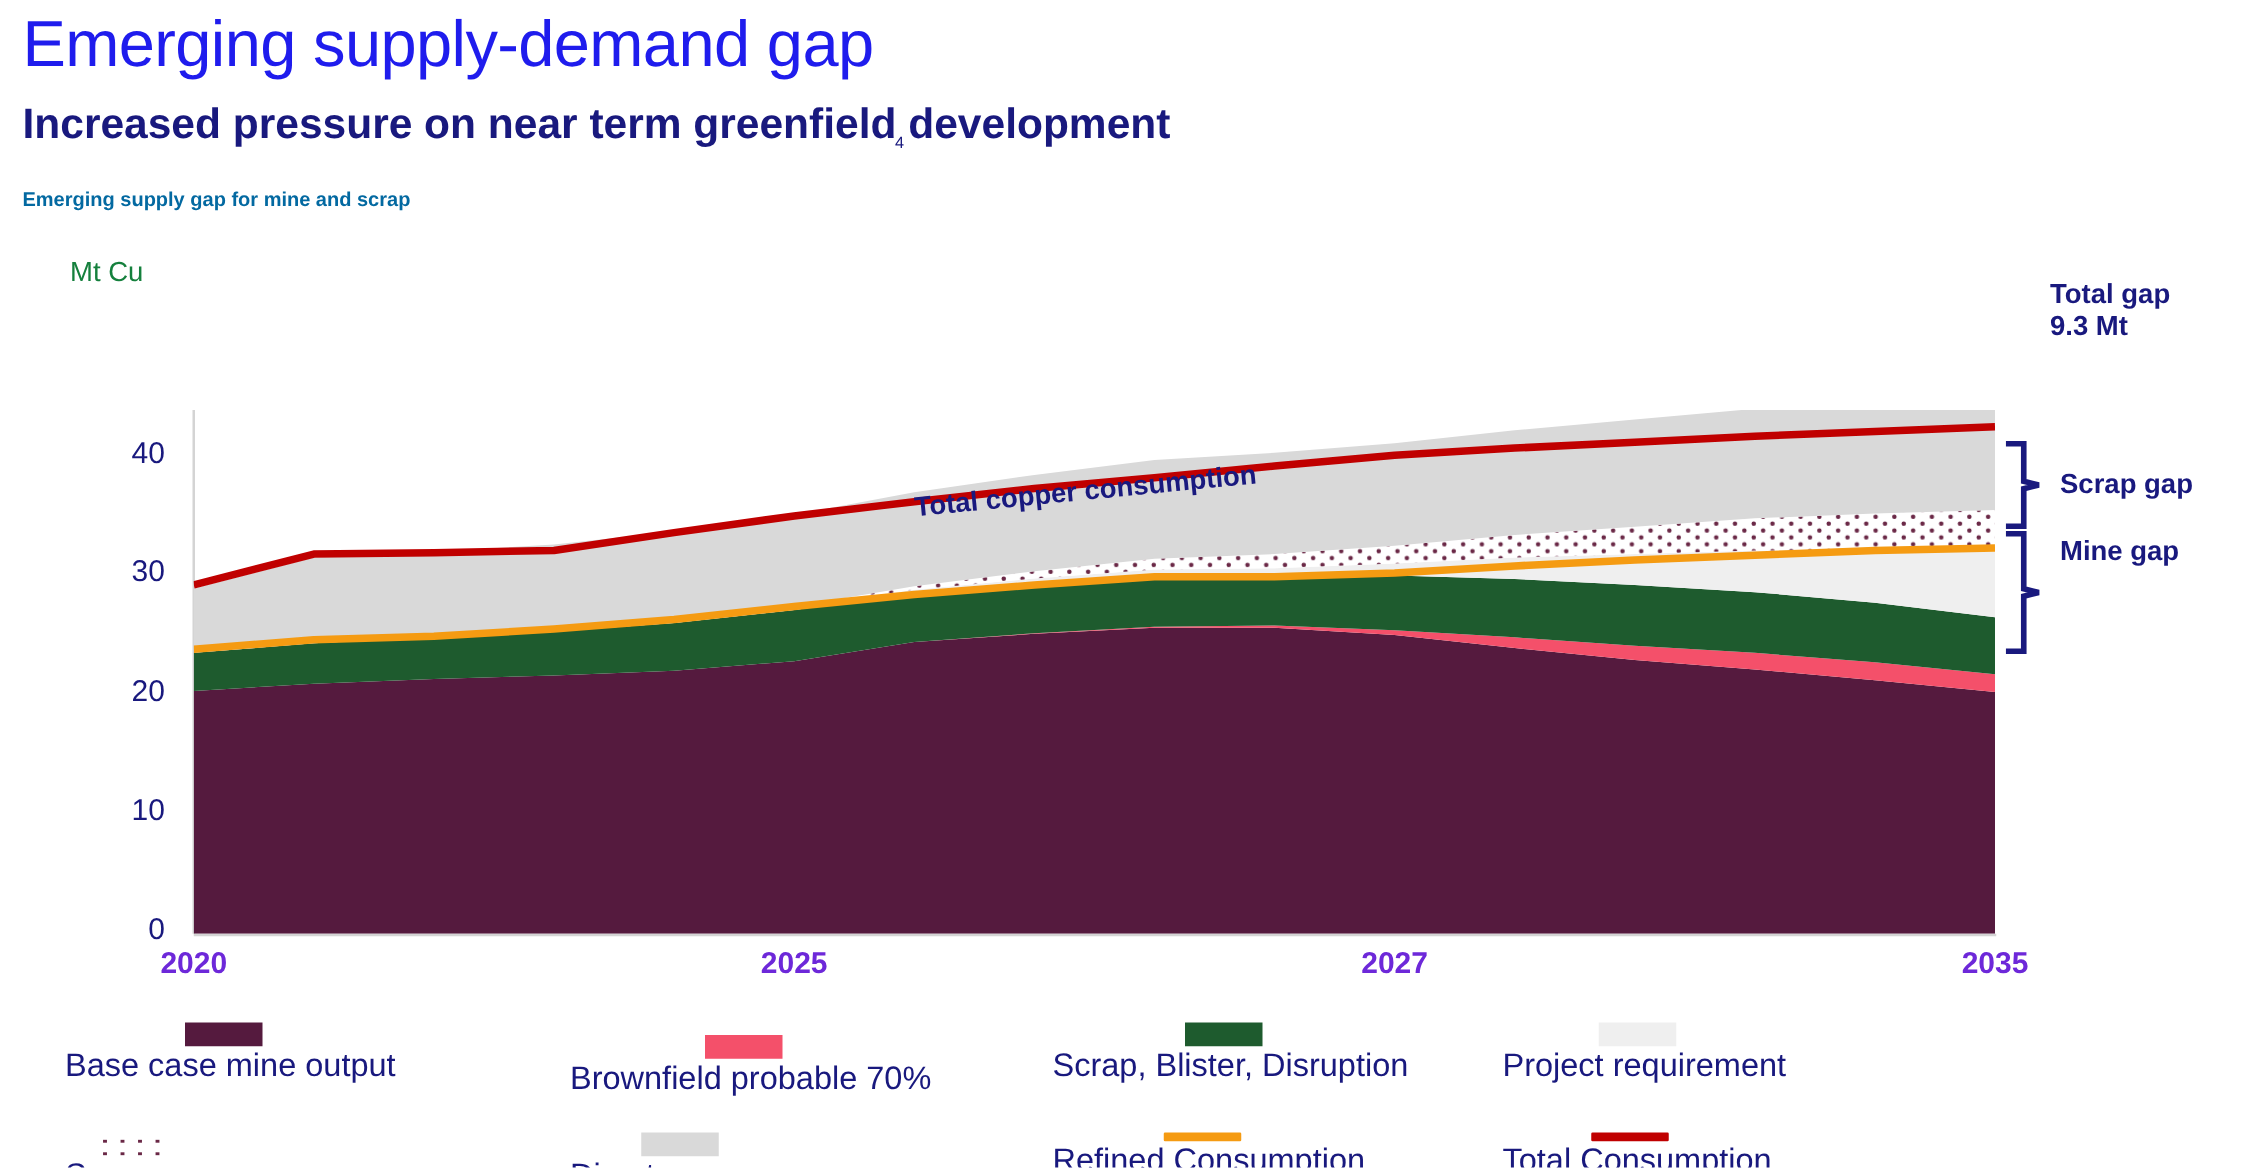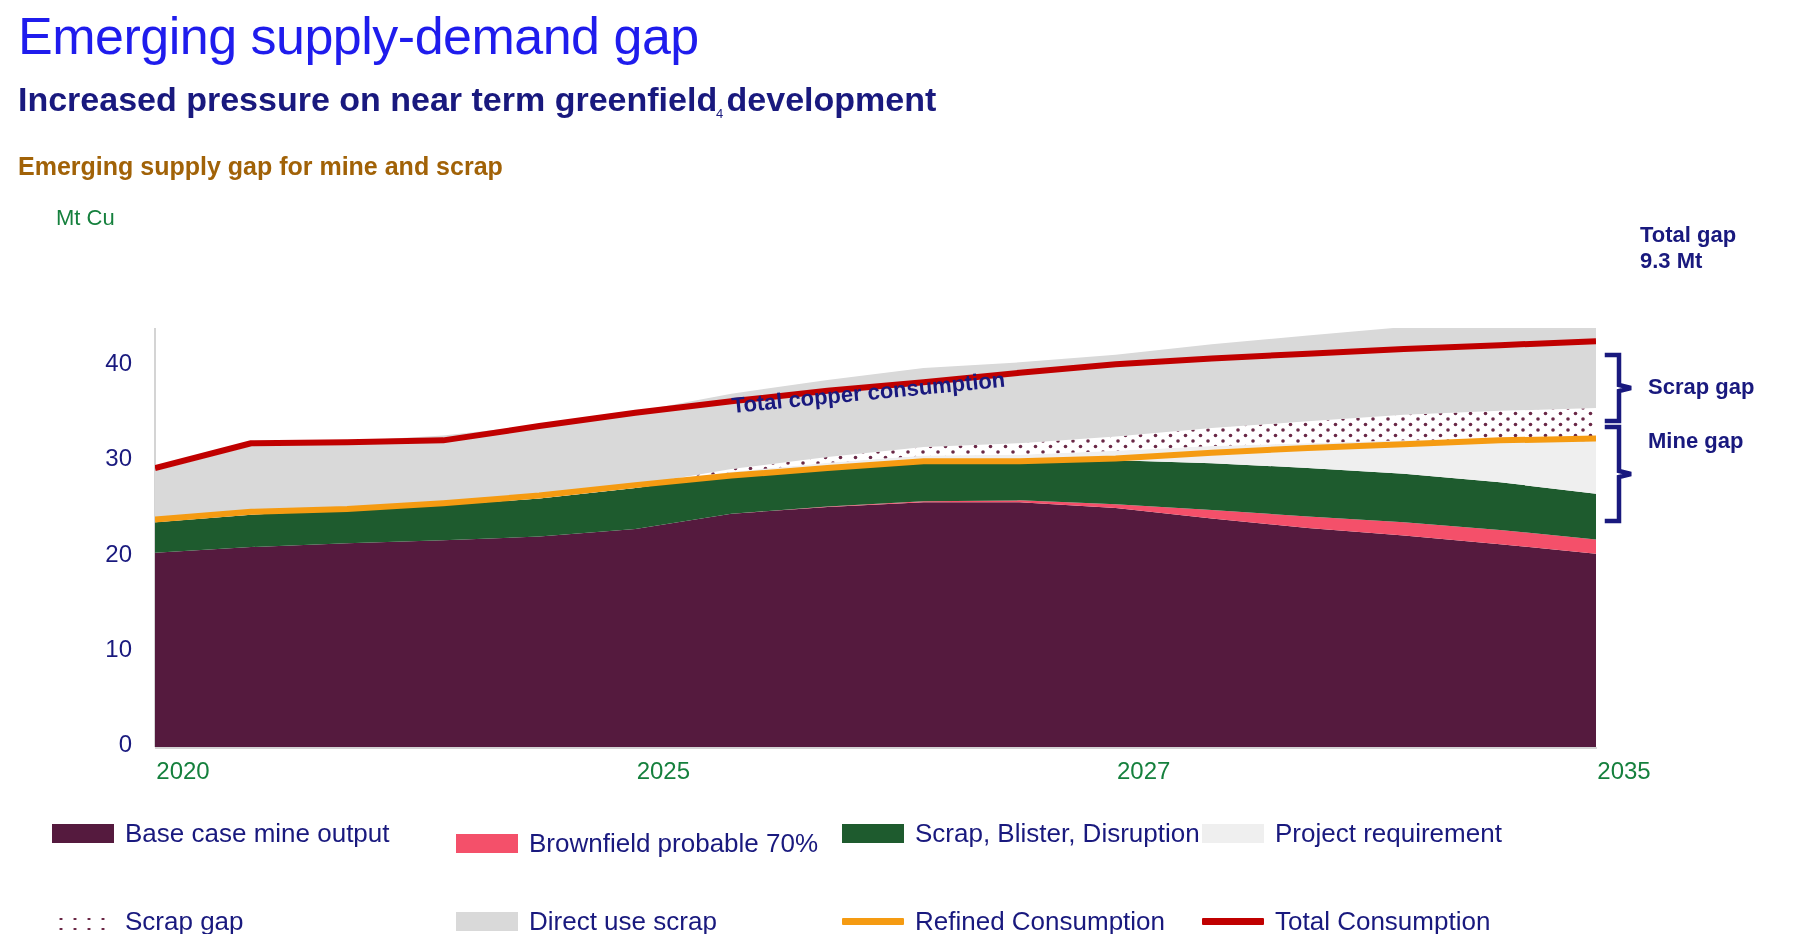--- a/index.html
+++ b/index.html
@@ -18,60 +18,60 @@
   .subtitle{
     position:absolute;left:18px;top:80px;
     font-size:34px;color:#19197e;font-weight:700;white-space:nowrap;
   }
   .slide-number{
     position:absolute;left:716px;top:106px;
     font-size:13px;color:#19197e;font-weight:400;
   }
   .chart-title{
     position:absolute;left:18px;top:152px;
-    font-size:25px;color:#a16207;font-weight:bold;white-space:nowrap;
+    font-size:16px;color:#0369a1;font-weight:bold;white-space:nowrap;
   }
 
   
   .chart-wrap{position:absolute;left:0;top:195px;width:1800px;height:600px;}
   .unit-label{
     position:absolute;left:56px;top:10px;
     font-size:22px;color:#15803d;font-weight:400;
   }
   .plot{position:absolute;left:155px;top:133px;width:1441px;height:419px;}
   .plot svg{display:block;}
 
   .axis-line{position:absolute;left:154px;top:133px;width:2px;height:419px;background:#d4d4d4;}
   .base-line{position:absolute;left:155px;top:552px;width:1442px;height:2px;background:#d4d4d4;}
 
   .ytick{
     position:absolute;width:70px;text-align:right;
     font-size:24px;color:#19197e;font-weight:400;
   }
   .xtick{
-    position:absolute;font-size:24px;color:#15803d;font-weight:400;
-    transform:translateX(-50%);white-space:nowrap;margin-left:28px;
+    position:absolute;font-size:24px;color:#6d28d9;font-weight:700;
+    transform:translateX(-50%);white-space:nowrap;
   }
 
   .series-annot{
     position:absolute;font-size:22px;font-weight:bold;color:#19197e;
     white-space:nowrap;transform-origin:left bottom;
   }
 
   
   .right-annot{
     position:absolute;font-size:22px;font-weight:bold;color:#19197e;
     white-space:nowrap;line-height:1.18;
   }
   .brace{position:absolute;}
 
   
   .legend{position:absolute;left:52px;top:818px;width:1700px;}
   .legend-row{display:flex;align-items:center;height:42px;}
-  .legend-item{display:flex;align-items:center;}
+  .legend-item{display:flex;align-items:center;flex-direction:column;}
   .legend-item .lbl{
     font-size:26px;color:#19197e;font-weight:400;white-space:nowrap;
   }
   .swatch{width:62px;height:19px;margin-right:11px;flex:0 0 auto;}
   .swatch.line{height:7px;border-radius:1px;}
   .swatch.dots{
     height:19px;background-color:#ffffff;
     background-image:radial-gradient(#6a2846 1.6px, transparent 1.7px);
     background-size:14px 10px;background-position:2px 2px;
   }

